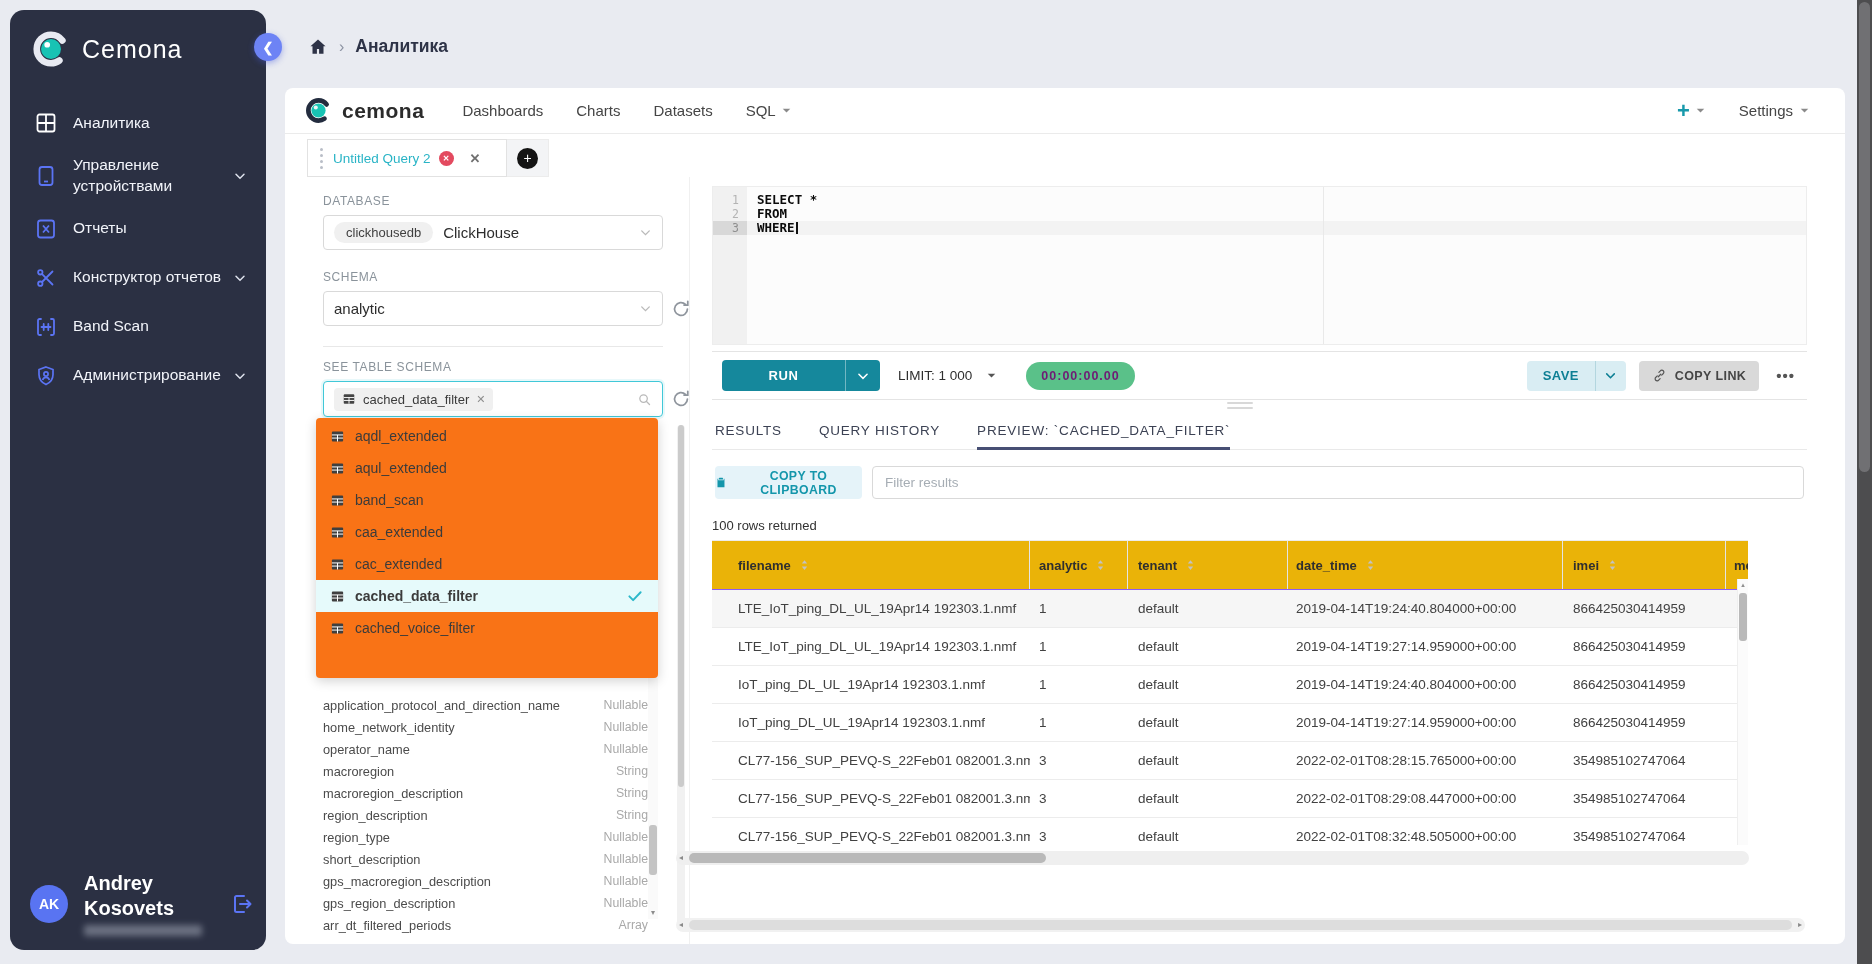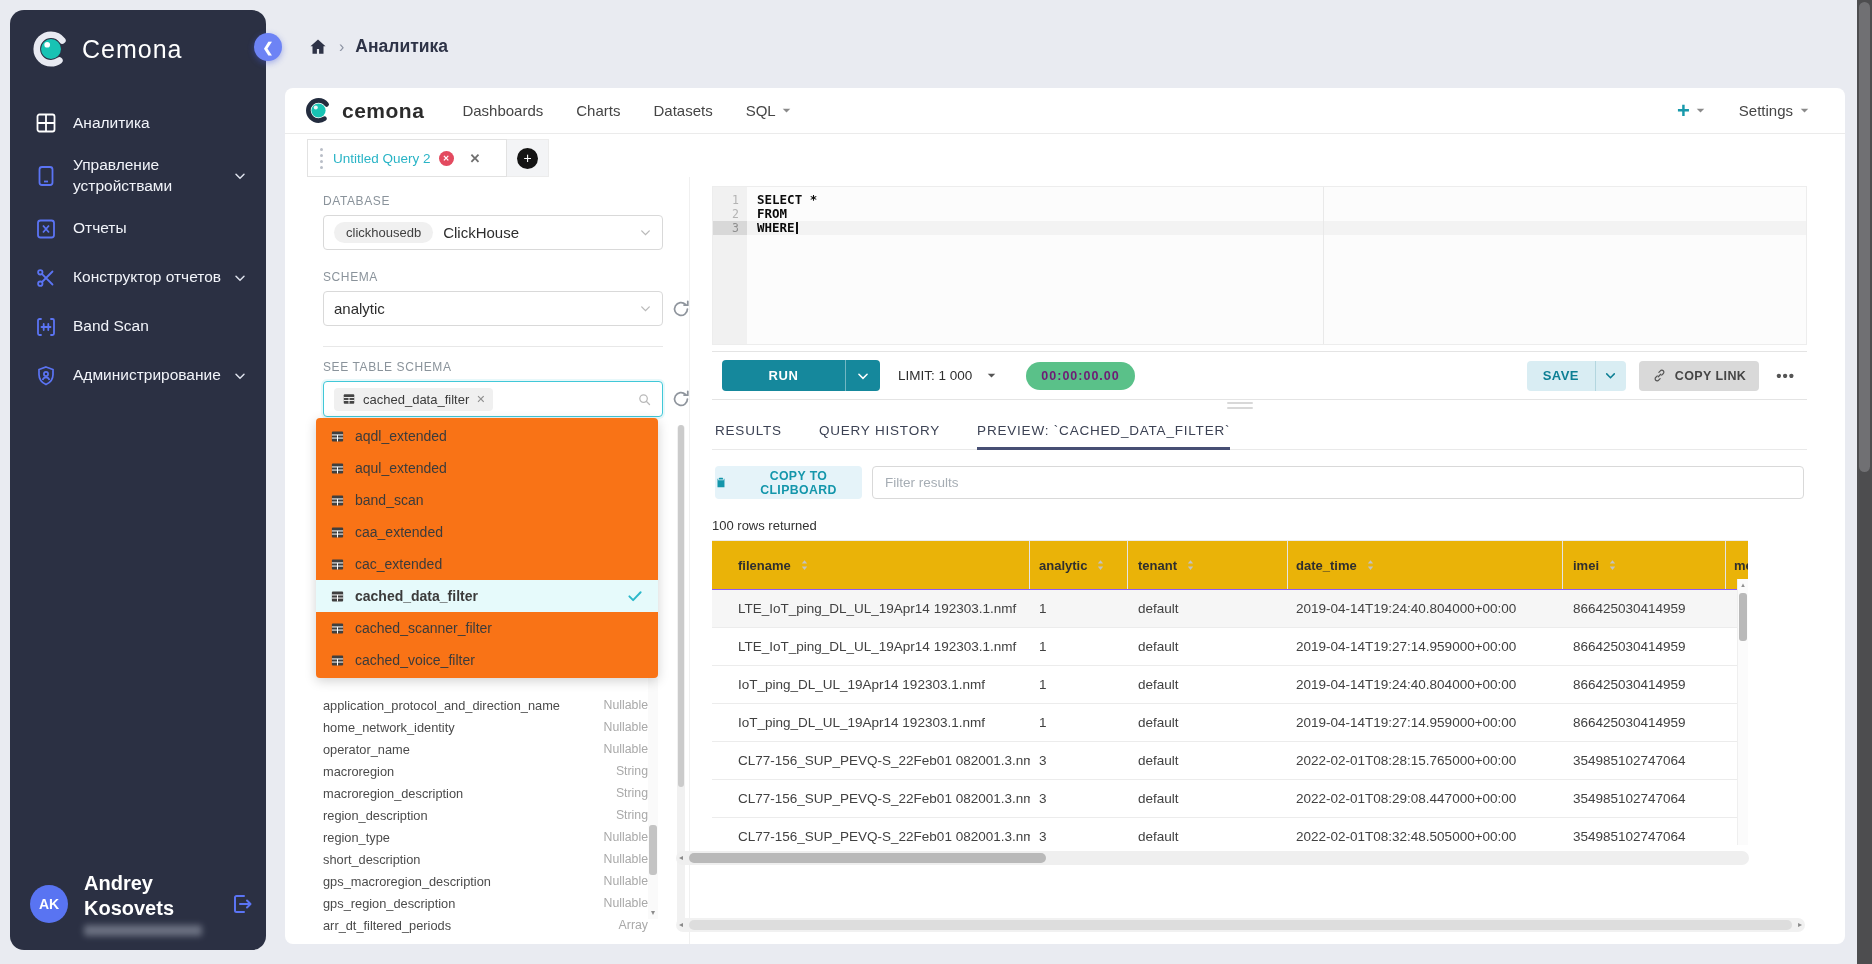--- a/index.html
+++ b/index.html
@@ -473,29 +473,20 @@
               </svg>
             </span>
           </div>
           <div class="dd-item">
             <span class="ticon">
               <svg viewBox="0 0 24 24">
                 <rect x="3" y="4" width="18" height="16" rx="1.5" fill="currentColor"></rect>
                 <path d="M3 9.5h18M3 14.5h18M12 9.5V20" stroke="#fff" stroke-width="1.6"></path>
               </svg>
             </span>
-            <span>cached_scanner_filter</span>
-          </div>
-          <div class="dd-item">
-            <span class="ticon">
-              <svg viewBox="0 0 24 24">
-                <rect x="3" y="4" width="18" height="16" rx="1.5" fill="currentColor"></rect>
-                <path d="M3 9.5h18M3 14.5h18M12 9.5V20" stroke="#fff" stroke-width="1.6"></path>
-              </svg>
-            </span>
             <span>cached_voice_filter</span>
           </div>
         </div>
 
       <div class="cols-list" id="cols-list">
           <div class="col-row">
             <span class="cname">application_protocol_and_direction_name</span>
             <span class="ctype">Nullable</span>
           </div>
           <div class="col-row">

